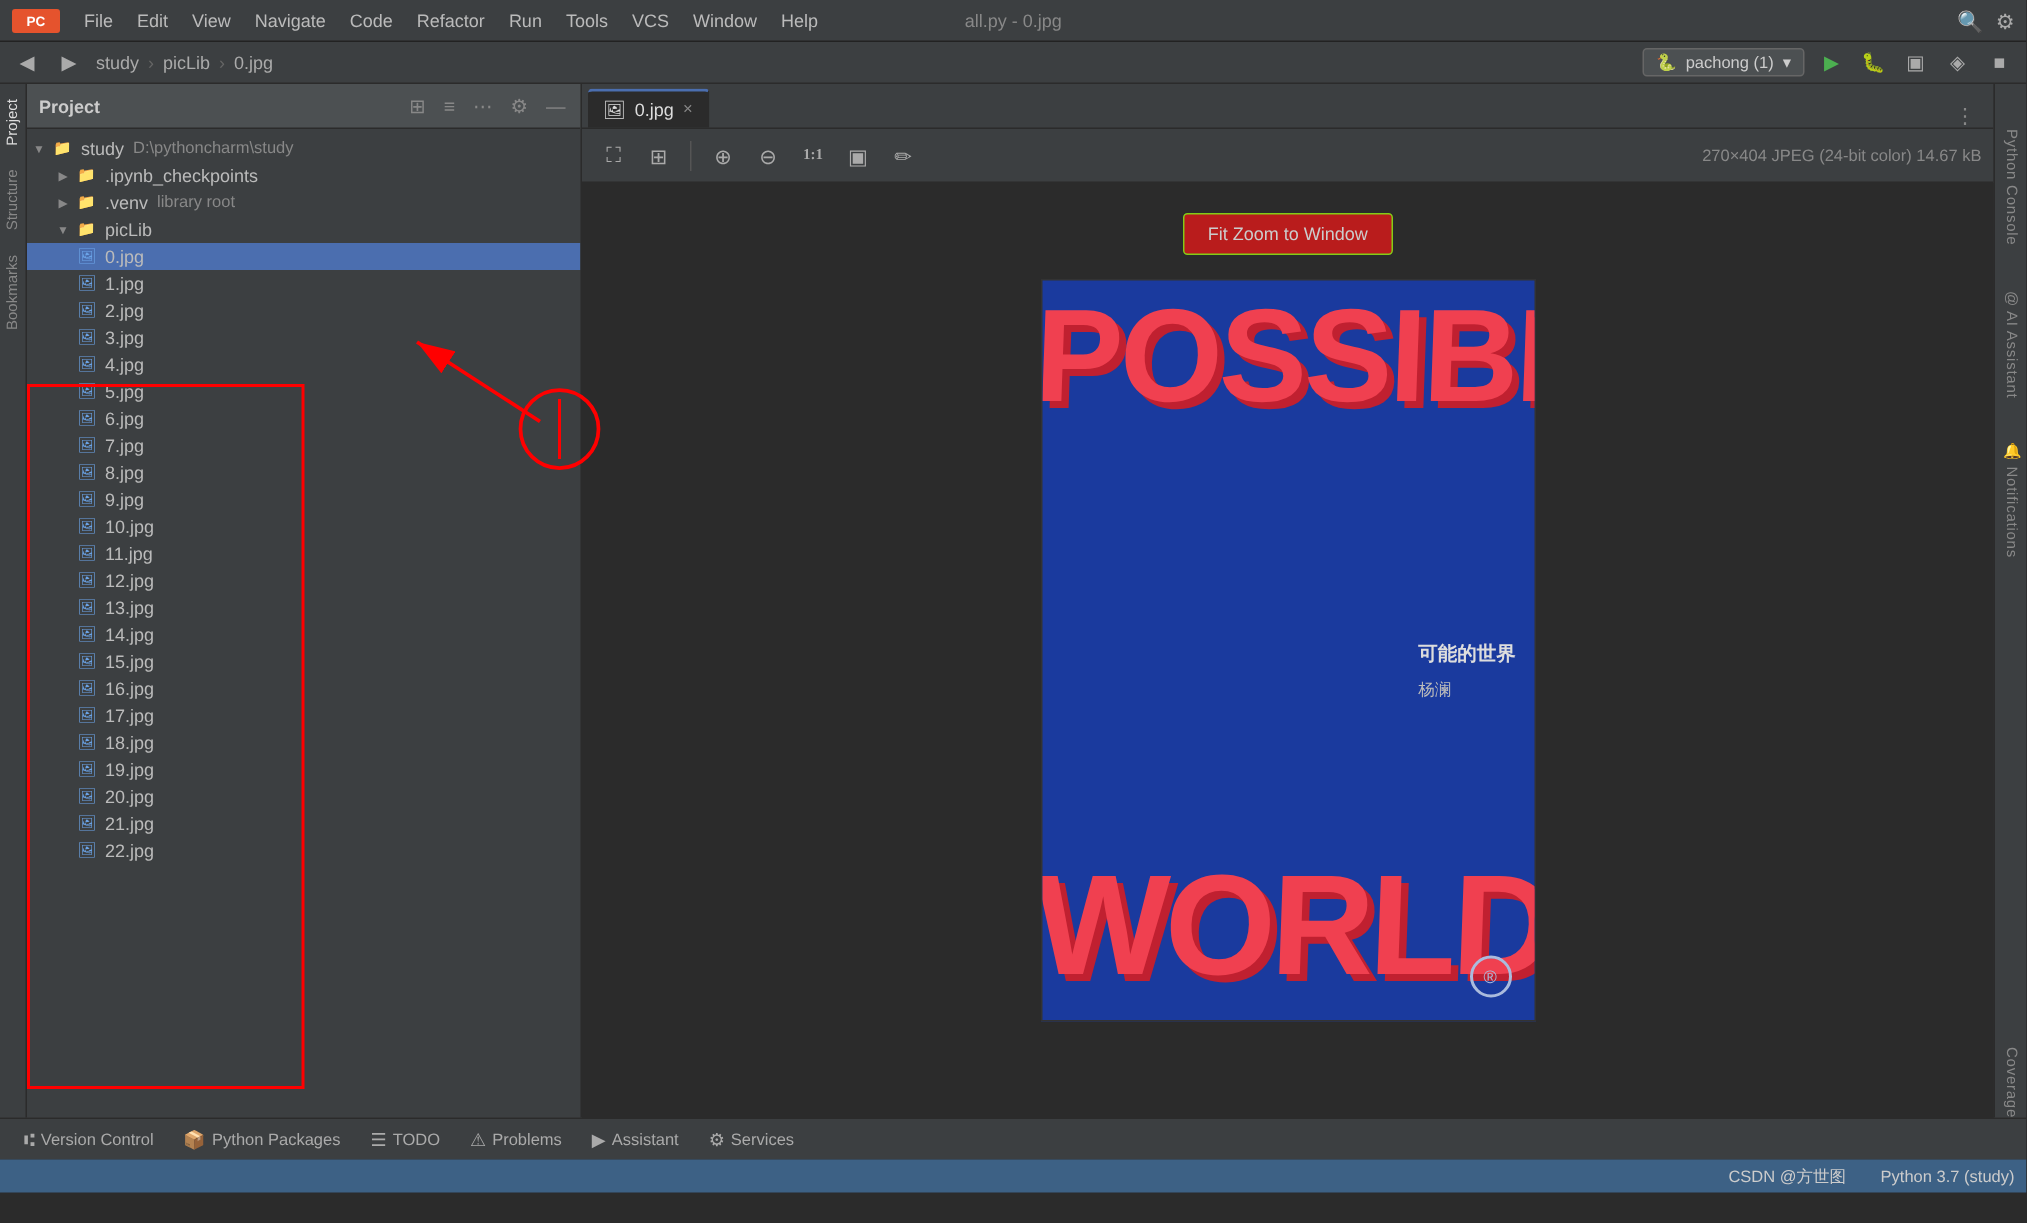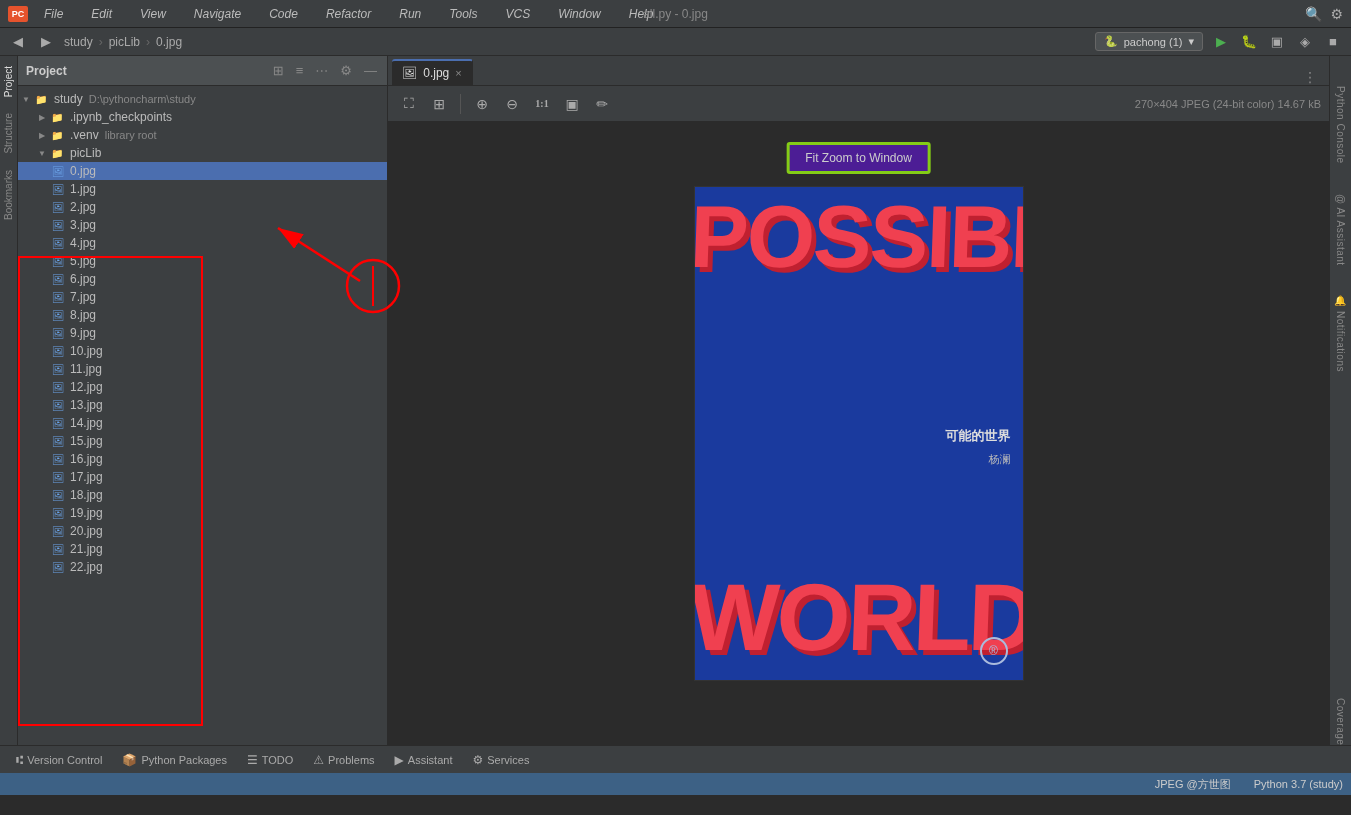--- a/index.html
+++ b/index.html
@@ -17,38 +17,37 @@
     
     #title-bar {
       height: 28px;
       background: #3c3f41;
       display: flex;
       align-items: center;
       padding: 0 8px;
       border-bottom: 1px solid #222;
     }
     #app-logo {
-      width: 20px;
+      width: 32px;
       height: 16px;
       margin-right: 8px;
       background: #e5532d;
       border-radius: 2px;
       display: flex;
       align-items: center;
       justify-content: center;
       color: white;
       font-weight: bold;
       font-size: 9px;
       flex-shrink: 0;
     }
     #menu-bar {
       display: flex;
-      gap: 12px;
+      gap: 0;
       flex: 1;
-      font-style: italic;
     }
     .menu-item {
       padding: 2px 8px;
       cursor: pointer;
       border-radius: 2px;
       color: #bbb;
       font-size: 12px;
     }
     #title-center {
       position: absolute;
@@ -283,22 +282,22 @@
       justify-content: center;
       background: #2b2b2b;
       position: relative;
       overflow: hidden;
     }
     #fit-zoom-btn {
       position: absolute;
       top: 20px;
       left: 50%;
       transform: translateX(-50%);
-      background: #4c1d95;
-      border: 3px solid #84cc16;
+      background: #b91c1c;
+      border: 1px solid #84cc16;
       color: #ccc;
       padding: 6px 16px;
       font-size: 12px;
       cursor: pointer;
       border-radius: 3px;
       z-index: 5;
     }
 
     
     #book-cover {
@@ -722,21 +721,21 @@
       <div id="image-info">270×404 JPEG (24-bit color) 14.67 kB</div>
     </div>
 
     <div id="image-content">
       <button id="fit-zoom-btn">Fit Zoom to Window</button>
 
       <div id="book-cover">
         <div id="book-cover-text-possible">POSSIBLE</div>
 
 
-        <div style="position:absolute;top:48%;right:12px;color:#ddd;font-size:13px;text-align:right;line-height:1.8;font-weight:bold;">
+        <div style="position:absolute;top:48%;right:12px;color:#ddd;font-size:13px;line-height:1.8;font-weight:bold;">
           可能的世界<br>
           <span style="font-size:11px;font-weight:normal;color:#bbb;">杨澜</span>
         </div>
 
         <div id="book-cover-text-world">WORLD</div>
 
         <div id="book-cover-circle">®</div>
       </div>
     </div>
 
@@ -786,16 +785,16 @@
                   <span>Assistant</span>
     </div>
     <div class="bottom-tab">
       <span class="tab-icon">⚙</span>
                   <span>Services</span>
     </div>
   </div>
 
 <div id="status-bar">
   <span id="status-bar-right">
-    <span style="margin-right:20px;">JPEG @方世图</span>
+    <span style="margin-right:20px;">CSDN @方世图</span>
     <span>Python 3.7 (study)</span>
   </span>
 </div>
 
 </body></html>

